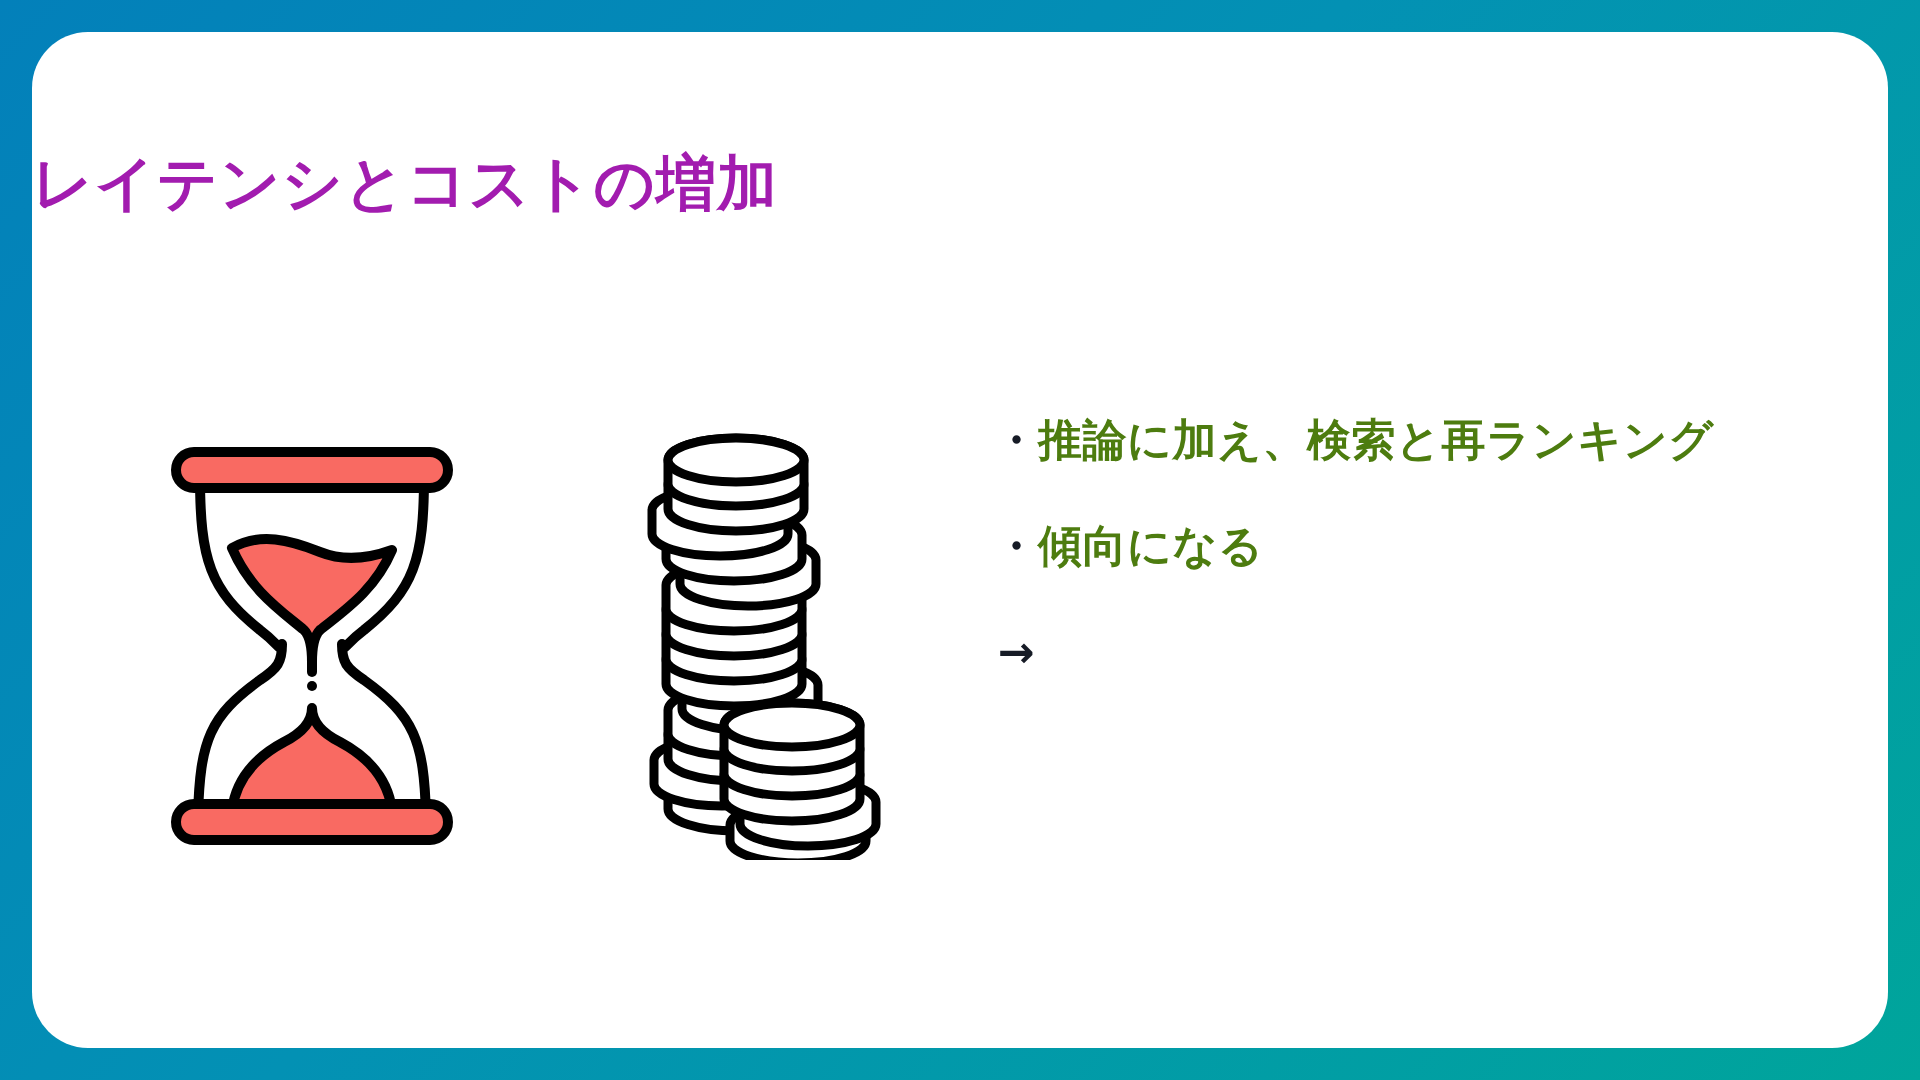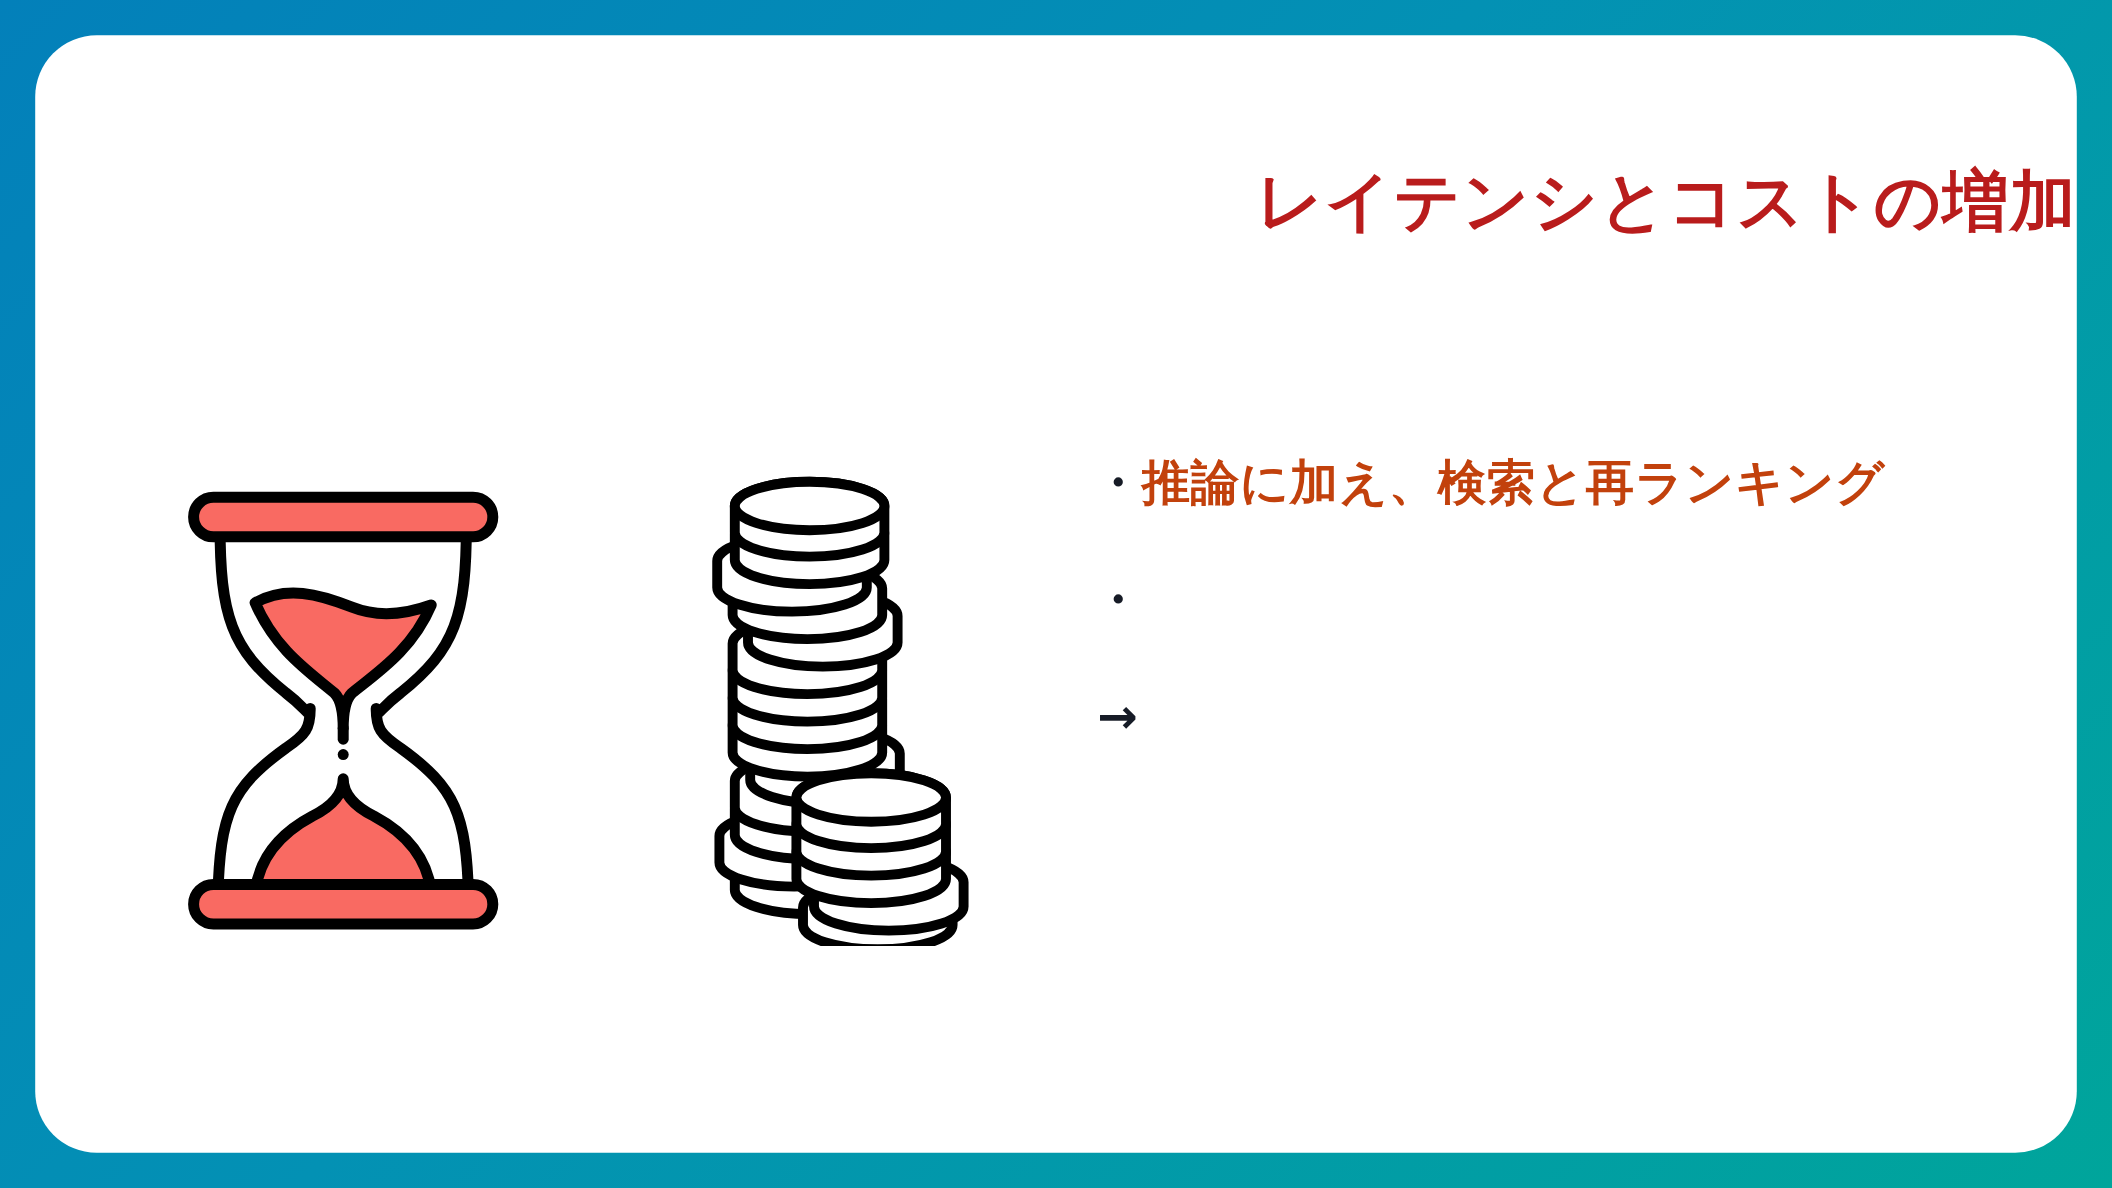--- a/index.html
+++ b/index.html
@@ -21,24 +21,24 @@
       width: 1856px;
       height: 1016px;
       background: #FFFFFF;
       border-radius: 56px;
     }
     .title {
       position: absolute;
       left: 0;
       top: 112px;
       width: 100%;
-      text-align: right;
+      text-align: left;
       font-size: 60px;
       font-weight: bold;
-      color: #b91c1c;
+      color: #a21caf;
       letter-spacing: 1px;
     }
     .hourglass {
       position: absolute;
       left: 138px;
       top: 408px;
       width: 284px;
       height: 408px;
     }
     .coins {
@@ -64,21 +64,21 @@
       flex: 0 0 44px;
       font-size: 44px;
       font-weight: bold;
       color: #161B26;
       line-height: 56px;
       text-align: center;
     }
     .bullet-text {
       font-size: 44px;
       font-weight: bold;
-      color: #c2410c;
+      color: #4d7c0f;
       line-height: 56px;
       letter-spacing: 0.5px;
     }
     .bullet-text span {
       display: block;
     }
   </style>
 </head>
 <body>
 
@@ -133,20 +133,21 @@
   <div class="bullets">
     <div class="bullet">
       <div class="bullet-marker">・</div>
       <div class="bullet-text">
         <span>推論に加え、検索と再ランキング</span>
       </div>
     </div>
     <div class="bullet">
       <div class="bullet-marker">・</div>
       <div class="bullet-text">
+        <span>傾向になる</span>
       </div>
     </div>
     <div class="bullet">
       <div class="bullet-marker">→</div>
       <div class="bullet-text">
       </div>
     </div>
   </div>
 
 </div>

